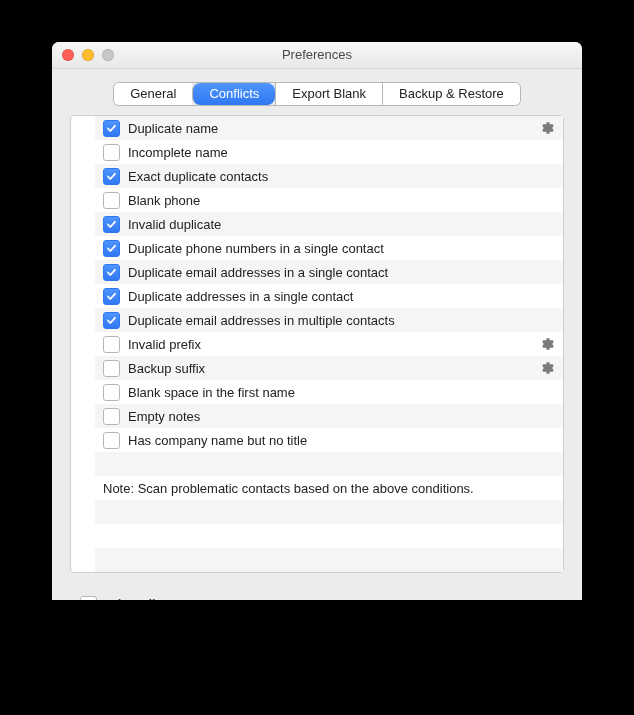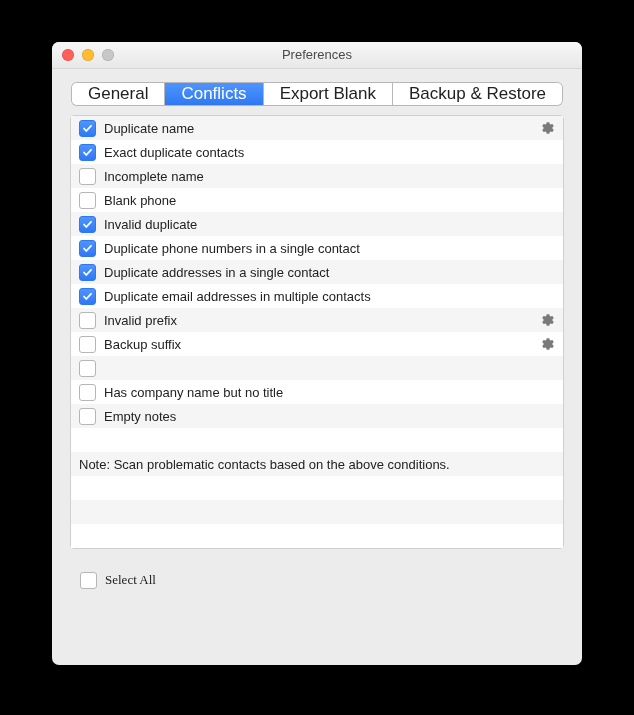--- a/index.html
+++ b/index.html
@@ -1,32 +1,32 @@
 <!DOCTYPE html>
 <html><head>
 <meta charset="utf-8">
 <style>
   html,body{margin:0;padding:0;background:#000;font-family:-apple-system,BlinkMacSystemFont,"Helvetica Neue",Arial,sans-serif;font-size:13px;color:#222;}
-  .stage{width:634px;height:715px;position:relative;}
+  .stage{width:634px;height:600px;position:relative;}
   .window{position:absolute;left:52px;top:42px;width:530px;height:623px;background:#ececec;border-radius:7px;box-shadow:0 20px 45px rgba(0,0,0,.55),0 0 0 1px rgba(0,0,0,.15);overflow:hidden;}
   .titlebar{height:26px;position:relative;border-bottom:1px solid #d6d6d6;background:linear-gradient(#f7f7f7,#e8e8e8);}
   .traffic{position:absolute;left:10px;top:7px;display:flex;gap:8px;}
   .tl{width:12px;height:12px;border-radius:50%;box-shadow:inset 0 0 0 .5px rgba(0,0,0,.2);}
   .tl.red{background:#ff5f57;}
   .tl.yel{background:#febc2e;}
   .tl.grn{background:#c7c7c7;}
   .title{position:absolute;left:0;right:0;top:0;height:26px;line-height:26px;text-align:center;color:#4a4a4a;font-size:13px;}
   .tabs-row{display:flex;justify-content:center;padding:14px 0 10px;}
   .seg{display:flex;border-radius:5px;overflow:hidden;box-shadow:0 0 0 1px #b7b7b7;}
-  .seg-btn{background:#fff;height:22px;line-height:22px;padding:0 16px;font-size:17px;color:#222;cursor:default;position:relative;}
+  .seg-btn{background:#fff;height:22px;line-height:22px;padding:0 16px;font-size:13px;color:#222;cursor:default;position:relative;}
   .seg-btn + .seg-btn{border-left:1px solid #b7b7b7;}
-  .seg-btn.active{background:#3a86ff;background:linear-gradient(#4f95ff,#2f78f2);color:#fff;}
+  .seg-btn.active{background:#3a86ff;background:linear-gradient(#4f95ff,#2f78f2);color:#fff;border-radius:8px;}
   .panel{margin:0 18px 16px;border:1px solid #cfcfcf;border-radius:4px;background:#fff;}
   .list{}
-  .row{display:flex;align-items:center;height:24px;padding:0 8px;}
+  .row{display:flex;align-items:center;height:24px;padding:0 8px;margin-left:24px;}
   .row:nth-child(odd){background:#f5f5f5;}
   .row:nth-child(even){background:#ffffff;}
   .cb{width:15px;height:15px;border-radius:3px;border:1px solid #b6b6b6;background:#fff;flex:0 0 auto;display:flex;align-items:center;justify-content:center;}
   .cb.checked{background:linear-gradient(#4f95ff,#2f78f2);border-color:#2f78f2;}
   .cb.checked svg{display:block;}
   .cb svg{display:none;}
   .lbl{margin-left:8px;flex:1 1 auto;white-space:nowrap;overflow:hidden;text-overflow:ellipsis;}
   .gear{flex:0 0 auto;color:#7a7a7a;margin-left:6px;display:flex;align-items:center;}
   .blank{height:24px;}
   .footer{display:flex;align-items:center;height:30px;padding:0 28px 8px;font-family:Liberation Serif, serif;}
@@ -63,50 +63,58 @@
               </svg>
             </div>
             <span class="lbl">Duplicate name</span>
             <span class="gear">
               <svg width="14" height="14" viewBox="0 0 24 24" fill="#7a7a7a">
                 <path d="M12 8.5A3.5 3.5 0 1 0 12 15.5 3.5 3.5 0 1 0 12 8.5Z M19.4 13c.04-.33.07-.66.07-1s-.03-.67-.07-1l2.11-1.65c.19-.15.24-.42.12-.64l-2-3.46c-.12-.22-.39-.3-.61-.22l-2.49 1c-.52-.4-1.08-.73-1.69-.98l-.38-2.65C14.43 2.18 14.23 2 14 2h-4c-.23 0-.43.18-.46.4l-.38 2.65c-.61.25-1.17.58-1.69.98l-2.49-1c-.22-.08-.49 0-.61.22l-2 3.46c-.12.22-.07.49.12.64L4.6 11c-.04.33-.07.66-.07 1s.03.67.07 1l-2.11 1.65c-.19.15-.24.42-.12.64l2 3.46c.12.22.39.3.61.22l2.49-1c.52.4 1.08.73 1.69.98l.38 2.65c.03.22.23.4.46.4h4c.23 0 .43-.18.46-.4l.38-2.65c.61-.25 1.17-.58 1.69-.98l2.49 1c.22.08.49 0 .61-.22l2-3.46c.12-.22.07-.49-.12-.64L19.4 13Z"></path>
               </svg>
             </span>
           </div>
           <div class="row">
+            <div class="cb"></div>
+            <span class="lbl">Incomplete name</span>
+          </div>
+          <div class="row">
             <div class="cb checked">
               <svg width="11" height="11" viewBox="0 0 11 11">
                 <path d="M2 5.5 L4.3 8 L9 2.8" stroke="#fff" stroke-width="1.8" fill="none" stroke-linecap="round" stroke-linejoin="round"></path>
               </svg>
             </div>
             <span class="lbl">Exact duplicate contacts</span>
-          </div>
-          <div class="row">
-            <div class="cb"></div>
-            <span class="lbl">Incomplete name</span>
           </div>
           <div class="row">
             <div class="cb"></div>
             <span class="lbl">Blank phone</span>
           </div>
           <div class="row">
             <div class="cb checked">
               <svg width="11" height="11" viewBox="0 0 11 11">
                 <path d="M2 5.5 L4.3 8 L9 2.8" stroke="#fff" stroke-width="1.8" fill="none" stroke-linecap="round" stroke-linejoin="round"></path>
               </svg>
             </div>
             <span class="lbl">Invalid duplicate</span>
           </div>
           <div class="row">
             <div class="cb checked">
               <svg width="11" height="11" viewBox="0 0 11 11">
                 <path d="M2 5.5 L4.3 8 L9 2.8" stroke="#fff" stroke-width="1.8" fill="none" stroke-linecap="round" stroke-linejoin="round"></path>
               </svg>
             </div>
             <span class="lbl">Duplicate phone numbers in a single contact</span>
+          </div>
+          <div class="row">
+            <div class="cb checked">
+              <svg width="11" height="11" viewBox="0 0 11 11">
+                <path d="M2 5.5 L4.3 8 L9 2.8" stroke="#fff" stroke-width="1.8" fill="none" stroke-linecap="round" stroke-linejoin="round"></path>
+              </svg>
+            </div>
+            <span class="lbl">Duplicate email addresses in a single contact</span>
           </div>
           <div class="row">
             <div class="cb checked">
               <svg width="11" height="11" viewBox="0 0 11 11">
                 <path d="M2 5.5 L4.3 8 L9 2.8" stroke="#fff" stroke-width="1.8" fill="none" stroke-linecap="round" stroke-linejoin="round"></path>
               </svg>
             </div>
             <span class="lbl">Duplicate addresses in a single contact</span>
           </div>
           <div class="row">
@@ -130,28 +138,29 @@
             <div class="cb"></div>
             <span class="lbl">Backup suffix</span>
             <span class="gear">
               <svg width="14" height="14" viewBox="0 0 24 24" fill="#7a7a7a">
                 <path d="M12 8.5A3.5 3.5 0 1 0 12 15.5 3.5 3.5 0 1 0 12 8.5Z M19.4 13c.04-.33.07-.66.07-1s-.03-.67-.07-1l2.11-1.65c.19-.15.24-.42.12-.64l-2-3.46c-.12-.22-.39-.3-.61-.22l-2.49 1c-.52-.4-1.08-.73-1.69-.98l-.38-2.65C14.43 2.18 14.23 2 14 2h-4c-.23 0-.43.18-.46.4l-.38 2.65c-.61.25-1.17.58-1.69.98l-2.49-1c-.22-.08-.49 0-.61.22l-2 3.46c-.12.22-.07.49.12.64L4.6 11c-.04.33-.07.66-.07 1s.03.67.07 1l-2.11 1.65c-.19.15-.24.42-.12.64l2 3.46c.12.22.39.3.61.22l2.49-1c.52.4 1.08.73 1.69.98l.38 2.65c.03.22.23.4.46.4h4c.23 0 .43-.18.46-.4l.38-2.65c.61-.25 1.17-.58 1.69-.98l2.49 1c.22.08.49 0 .61-.22l2-3.46c.12-.22.07-.49-.12-.64L19.4 13Z"></path>
               </svg>
             </span>
           </div>
           <div class="row">
             <div class="cb"></div>
+            <span class="lbl">Blank space in the first name</span>
+          </div>
+          <div class="row">
+            <div class="cb"></div>
+            <span class="lbl">Empty notes</span>
           </div>
           <div class="row">
             <div class="cb"></div>
             <span class="lbl">Has company name but no title</span>
-          </div>
-          <div class="row">
-            <div class="cb"></div>
-            <span class="lbl">Empty notes</span>
           </div>
           <div class="row blank"></div>
           <div class="row">
             <span>Note: Scan problematic contacts based on the above conditions.</span>
           </div>
           <div class="row blank"></div>
           <div class="row blank"></div>
           <div class="row blank"></div>
         </div>
     </div>

